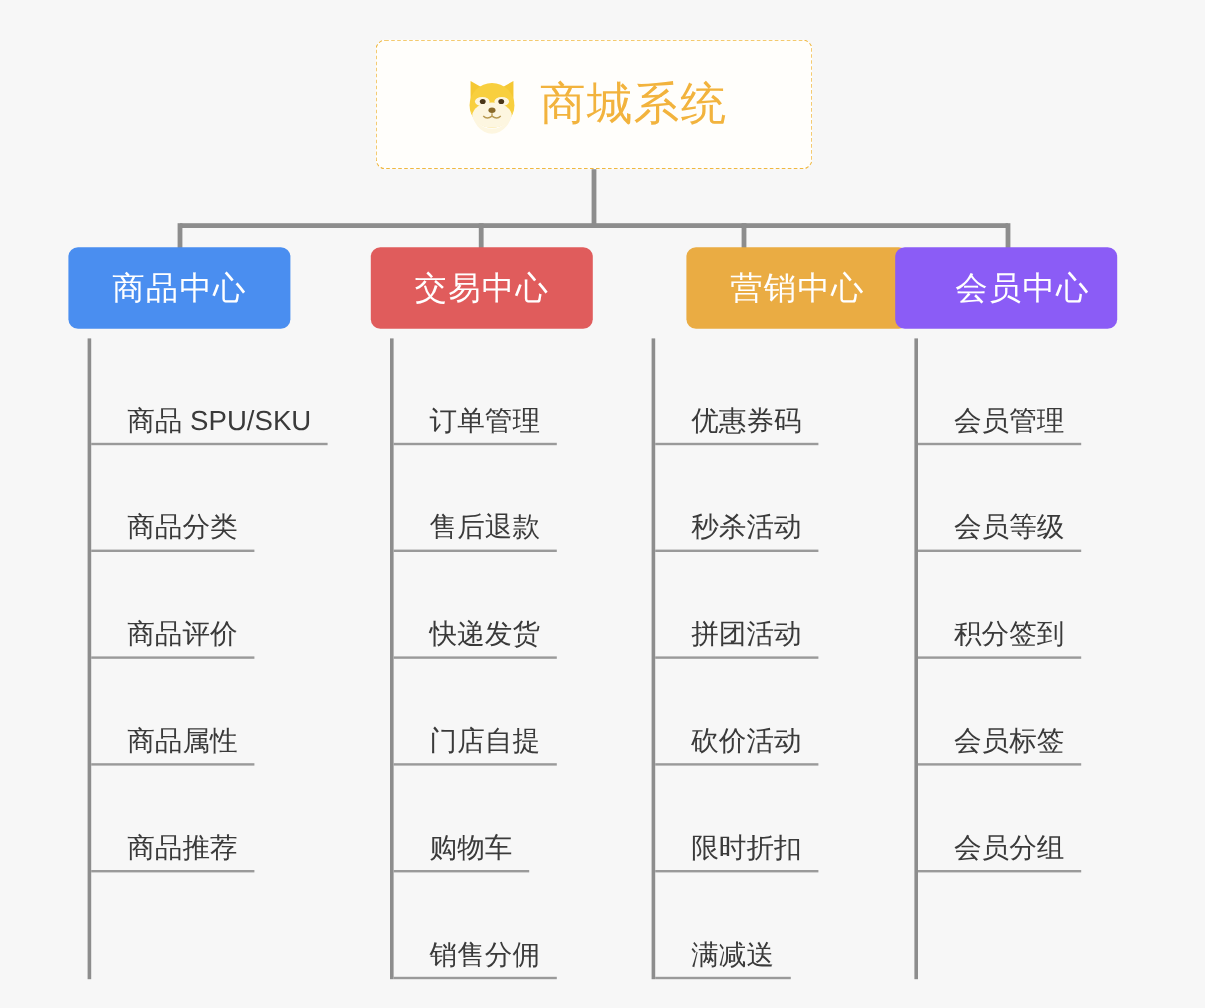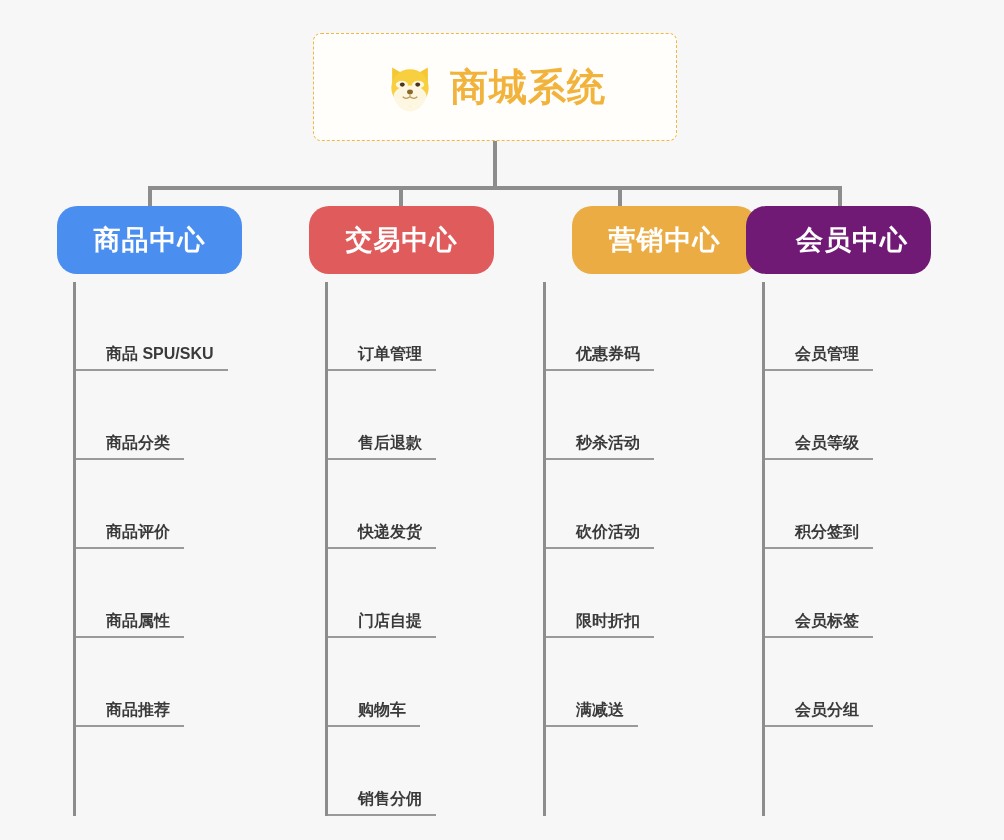--- a/index.html
+++ b/index.html
@@ -10,21 +10,20 @@
     width: 1004px;
     height: 840px;
     background: #f7f7f7;
     font-family: "Liberation Sans", "DejaVu Sans", sans-serif;
     overflow: hidden;
   }
   #mindmap {
     position: relative;
     width: 1004px;
     height: 828px;
-    font-weight: bold;
   }
 
   
   .root-node {
     position: absolute;
     left: 313px;
     top: 33px;
     width: 364px;
     height: 108px;
     background: #fffefb;
@@ -55,21 +54,21 @@
     position: absolute;
     background: #8d8d8d;
   }
   .v-line { width: 4px; }
   .h-line { height: 4px; }
 
   
   .cat-box {
     position: absolute;
     height: 68px;
-    border-radius: 20px;
+    border-radius: 8px;
     display: flex;
     align-items: center;
     justify-content: center;
     box-sizing: border-box;
   }
   .cat-label {
     color: #ffffff;
     font-size: 27px;
     letter-spacing: 1px;
     line-height: 1;
@@ -96,21 +95,21 @@
     align-items: flex-end;
   }
   .leaf-inner {
     position: relative;
     display: inline-block;
     border-bottom: 2px solid #9a9a9a;
     padding: 0 14px 6px 30px;
     margin-left: 3px;
   }
   .leaf-label {
-    font-size: 16px;
+    font-size: 23px;
     color: #3a3a3a;
     line-height: 1.1;
     white-space: nowrap;
   }
 </style>
 </head>
 <body>
 
 <div id="mindmap">
 
@@ -151,21 +150,21 @@
 
   <div class="cat-box" style="left:57px; top:206px; width:185px; background:#4a8ef0;">
     <span class="cat-label">商品中心</span>
   </div>
   <div class="cat-box" style="left:309px; top:206px; width:185px; background:#e05c5c;">
     <span class="cat-label">交易中心</span>
   </div>
   <div class="cat-box" style="left:527px; top:206px; width:185px; background:#eaac43;margin-left:45px;">
     <span class="cat-label">营销中心</span>
   </div>
-  <div class="cat-box" style="left:746px; top:206px; width:185px; background:#701a75;padding-left:27px;">
+  <div class="cat-box" style="left:746px; top:206px; width:185px; background:#8b5cf6;padding-left:27px;">
     <span class="cat-label">会员中心</span>
   </div>
 
   <div class="column" style="left:73px;">
     <div class="col-spine" style="height:534px;"></div>
     <div class="leaf">
         <div class="leaf-inner"><span class="leaf-label">商品 SPU/SKU</span></div>
       </div>
     <div class="leaf">
         <div class="leaf-inner"><span class="leaf-label">商品分类</span></div>
@@ -205,20 +204,23 @@
 
   <div class="column" style="left:543px;">
     <div class="col-spine" style="height:534px;"></div>
     <div class="leaf">
         <div class="leaf-inner"><span class="leaf-label">优惠券码</span></div>
       </div>
     <div class="leaf">
         <div class="leaf-inner"><span class="leaf-label">秒杀活动</span></div>
       </div>
     <div class="leaf">
+        <div class="leaf-inner"><span class="leaf-label">拼团活动</span></div>
+      </div>
+    <div class="leaf">
         <div class="leaf-inner"><span class="leaf-label">砍价活动</span></div>
       </div>
     <div class="leaf">
         <div class="leaf-inner"><span class="leaf-label">限时折扣</span></div>
       </div>
     <div class="leaf">
         <div class="leaf-inner"><span class="leaf-label">满减送</span></div>
       </div>
   </div>
 

